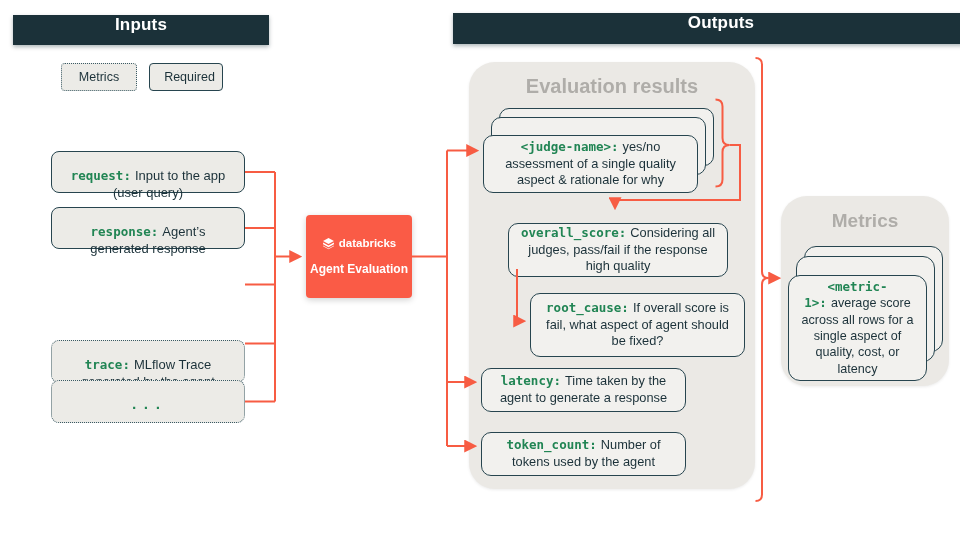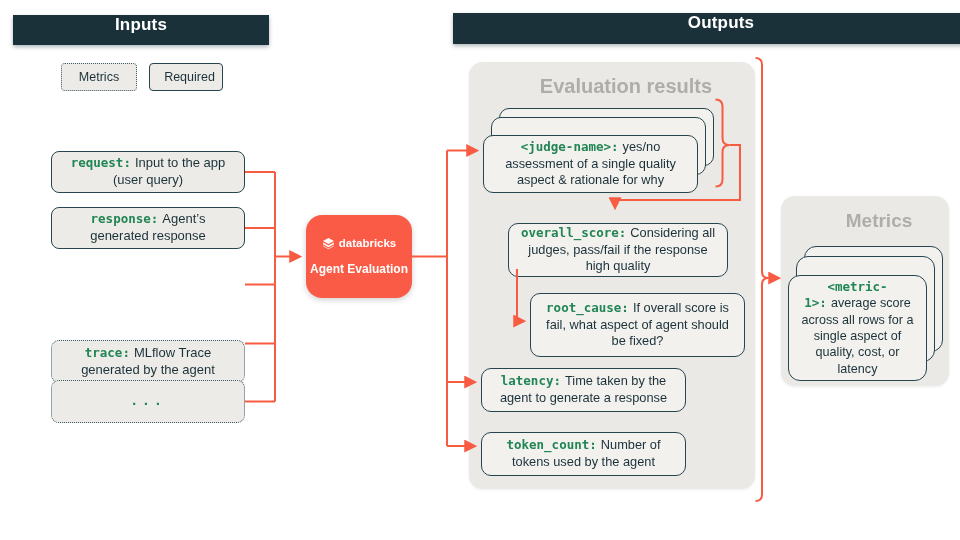--- a/index.html
+++ b/index.html
@@ -19,37 +19,37 @@
   .bar-inputs{left:13px;top:15px;width:256px;height:30px;}
   .bar-outputs{left:453px;top:13px;width:536px;height:31px;}
 
   .legend-box{position:absolute;background:var(--input-bg);border-radius:4px;
        display:flex;align-items:center;justify-content:center;
        font-size:12.5px;color:var(--navy);}
   .legend-optional{left:61px;top:63px;width:76px;height:28px;border:1.5px dotted #3A5A64;}
   .legend-required{left:149px;top:63px;width:74px;height:28px;border:1.5px solid var(--border-navy);padding-left:7px;}
 
   .inbox{position:absolute;left:51px;width:194px;background:var(--input-bg);
-       border-radius:8px;display:flex;align-items:center;justify-content:center;
+       border-radius:8px;display:flex;align-items:flex-start;justify-content:center;
        text-align:center;font-size:13px;color:var(--navy);line-height:1.28;
        padding:16px 10px;}
   .solid{border:1.6px solid var(--border-navy);}
   .dotted{border:1.6px dotted #3A5A64;}
   .code{font-family:"DejaVu Sans Mono",monospace;font-weight:bold;color:var(--green);
        font-size:12.5px;margin-right:4px;}
 
   .center-box{position:absolute;left:306px;top:215px;width:106px;height:83px;
-       background:var(--accent);border-radius:16px;color:var(--white);
+       background:var(--accent);border-radius:4px;color:var(--white);
        display:flex;flex-direction:column;align-items:center;justify-content:center;
        gap:12px;box-shadow:0 2px 6px rgba(0,0,0,.18);}
   .brand-row{display:flex;align-items:center;gap:4px;font-size:11.5px;font-weight:bold;}
   .center-title{font-size:12px;font-weight:bold;text-align:center;line-height:1.2;}
 
-  .panel{position:absolute;background:var(--panel-bg);border-radius:14px;
-       box-shadow:0 1px 3px rgba(0,0,0,.08);padding-left:14px;}
+  .panel{position:absolute;background:var(--panel-bg);border-radius:26px;
+       box-shadow:0 1px 3px rgba(0,0,0,.08);}
   .panel-eval{left:469px;top:62px;width:286px;height:427px;}
   .panel-metrics{left:781px;top:196px;width:168px;height:190px;}
   .panel-title{position:absolute;width:100%;text-align:center;color:var(--title-gray);
        font-weight:bold;}
   .panel-eval .panel-title{top:13px;font-size:20px;}
   .panel-metrics .panel-title{top:14px;font-size:19px;}
 
   .card{position:absolute;background:var(--card-bg);border:1.6px solid var(--border-navy);
        border-radius:10px;display:flex;align-items:center;justify-content:center;
        text-align:center;font-size:12.8px;color:var(--navy);line-height:1.3;

